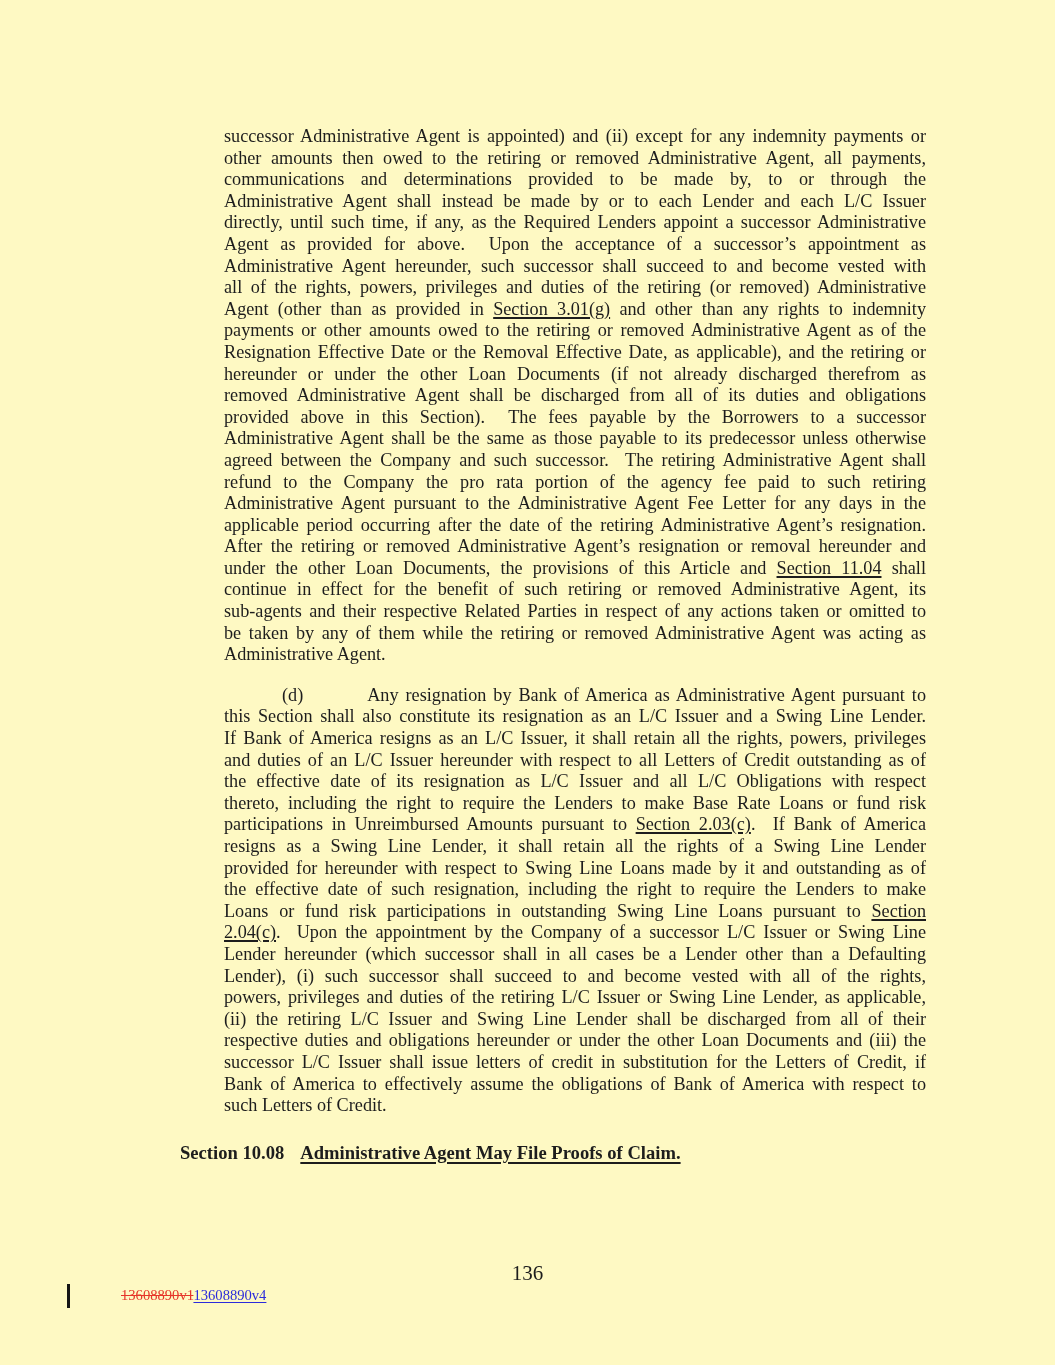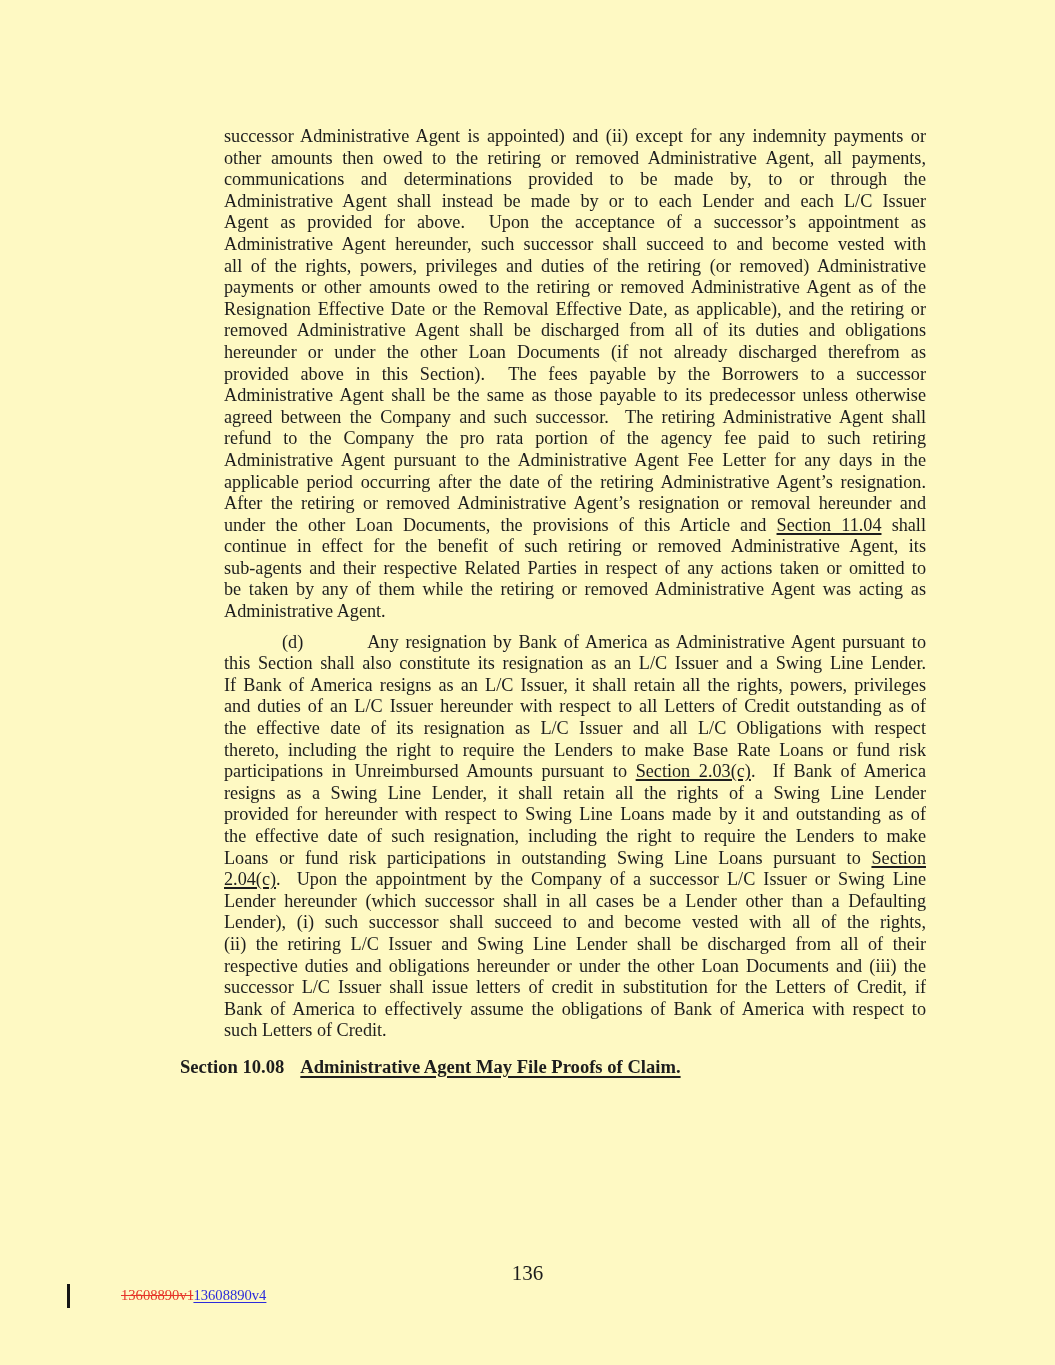--- a/index.html
+++ b/index.html
@@ -12,38 +12,38 @@
     color: var(--text, #1d1d1d);
     overflow: hidden;
   }
   .textblock {
     position: absolute;
     left: 224px;
     top: 126px;
     width: 702px;
     font-size: 18.2px;
   }
-  .para + .para { margin-top: 9px; }
+  .para + .para { margin-top: 19px; }
   .line {
     height: 21.6px;
     line-height: 21.6px;
     text-align: justify;
     text-align-last: justify;
     overflow: hidden;
   }
   .line.last { text-align-last: left; }
   .line.indent { text-indent: 58px; }
   .tab { display: inline-block; width: 64px; }
   .u {
     text-decoration: underline;
     text-underline-offset: 2px;
     text-decoration-thickness: 1.5px;
   }
   .heading {
-    margin-top: 14px;
+    margin-top: 25px;
     margin-left: -44px;
     font-weight: bold;
     font-size: 18.6px;
     line-height: 22px;
     white-space: nowrap;
   }
   .h-gap { display: inline-block; width: 16px; }
   .h-title {
     text-decoration: underline;
     text-underline-offset: 3px;
@@ -91,27 +91,29 @@
 <body>
 
 <div class="page">
   <div class="textblock">
     <div>
         <div class="para">
           <div class="line"><span>successor Administrative Agent is appointed) and (ii) except for any indemnity payments or</span></div>
           <div class="line"><span>other amounts then owed to the retiring or removed Administrative Agent, all payments,</span></div>
           <div class="line"><span>communications and determinations provided to be made by, to or through the</span></div>
           <div class="line"><span>Administrative Agent shall instead be made by or to each Lender and each L/C Issuer</span></div>
+          <div class="line"><span>directly, until such time, if any, as the Required Lenders appoint a successor Administrative</span></div>
           <div class="line"><span>Agent as provided for above.&nbsp; Upon the acceptance of a successor’s appointment as</span></div>
           <div class="line"><span>Administrative Agent hereunder, such successor shall succeed to and become vested with</span></div>
           <div class="line"><span>all of the rights, powers, privileges and duties of the retiring (or removed) Administrative</span></div>
+          <div class="line"><span>Agent (other than as provided in </span><span class="u">Section 3.01(g)</span><span> and other than any rights to indemnity</span></div>
           <div class="line"><span>payments or other amounts owed to the retiring or removed Administrative Agent as of the</span></div>
           <div class="line"><span>Resignation Effective Date or the Removal Effective Date, as applicable), and the retiring or</span></div>
+          <div class="line"><span>hereunder or under the other Loan Documents (if not already discharged therefrom as</span></div>
           <div class="line"><span>removed Administrative Agent shall be discharged from all of its duties and obligations</span></div>
-          <div class="line"><span>hereunder or under the other Loan Documents (if not already discharged therefrom as</span></div>
           <div class="line"><span>provided above in this Section).&nbsp; The fees payable by the Borrowers to a successor</span></div>
           <div class="line"><span>Administrative Agent shall be the same as those payable to its predecessor unless otherwise</span></div>
           <div class="line"><span>agreed between the Company and such successor.&nbsp; The retiring Administrative Agent shall</span></div>
           <div class="line"><span>refund to the Company the pro rata portion of the agency fee paid to such retiring</span></div>
           <div class="line"><span>Administrative Agent pursuant to the Administrative Agent Fee Letter for any days in the</span></div>
           <div class="line"><span>applicable period occurring after the date of the retiring Administrative Agent’s resignation.</span></div>
           <div class="line"><span>After the retiring or removed Administrative Agent’s resignation or removal hereunder and</span></div>
           <div class="line"><span>under the other Loan Documents, the provisions of this Article and </span><span class="u">Section 11.04</span><span> shall</span></div>
           <div class="line"><span>continue in effect for the benefit of such retiring or removed Administrative Agent, its</span></div>
           <div class="line"><span>sub-agents and their respective Related Parties in respect of any actions taken or omitted to</span></div>
@@ -126,20 +128,21 @@
           <div class="line"><span>the effective date of its resignation as L/C Issuer and all L/C Obligations with respect</span></div>
           <div class="line"><span>thereto, including the right to require the Lenders to make Base Rate Loans or fund risk</span></div>
           <div class="line"><span>participations in Unreimbursed Amounts pursuant to </span><span class="u">Section 2.03(c)</span><span>.&nbsp; If Bank of America</span></div>
           <div class="line"><span>resigns as a Swing Line Lender, it shall retain all the rights of a Swing Line Lender</span></div>
           <div class="line"><span>provided for hereunder with respect to Swing Line Loans made by it and outstanding as of</span></div>
           <div class="line"><span>the effective date of such resignation, including the right to require the Lenders to make</span></div>
           <div class="line"><span>Loans or fund risk participations in outstanding Swing Line Loans pursuant to </span><span class="u">Section</span></div>
           <div class="line"><span class="u">2.04(c)</span><span>.&nbsp; Upon the appointment by the Company of a successor L/C Issuer or Swing Line</span></div>
           <div class="line"><span>Lender hereunder (which successor shall in all cases be a Lender other than a Defaulting</span></div>
           <div class="line"><span>Lender), (i) such successor shall succeed to and become vested with all of the rights,</span></div>
+          <div class="line"><span>powers, privileges and duties of the retiring L/C Issuer or Swing Line Lender, as applicable,</span></div>
           <div class="line"><span>(ii) the retiring L/C Issuer and Swing Line Lender shall be discharged from all of their</span></div>
           <div class="line"><span>respective duties and obligations hereunder or under the other Loan Documents and (iii) the</span></div>
           <div class="line"><span>successor L/C Issuer shall issue letters of credit in substitution for the Letters of Credit, if</span></div>
           <div class="line"><span>Bank of America to effectively assume the obligations of Bank of America with respect to</span></div>
           <div class="line last"><span>such Letters of Credit.</span></div>
         </div>
       </div>
     <div class="heading"><span class="h-num">Section 10.08</span><span class="h-gap"></span><span class="h-title">Administrative Agent May File Proofs of Claim.</span></div>
   </div>
 

